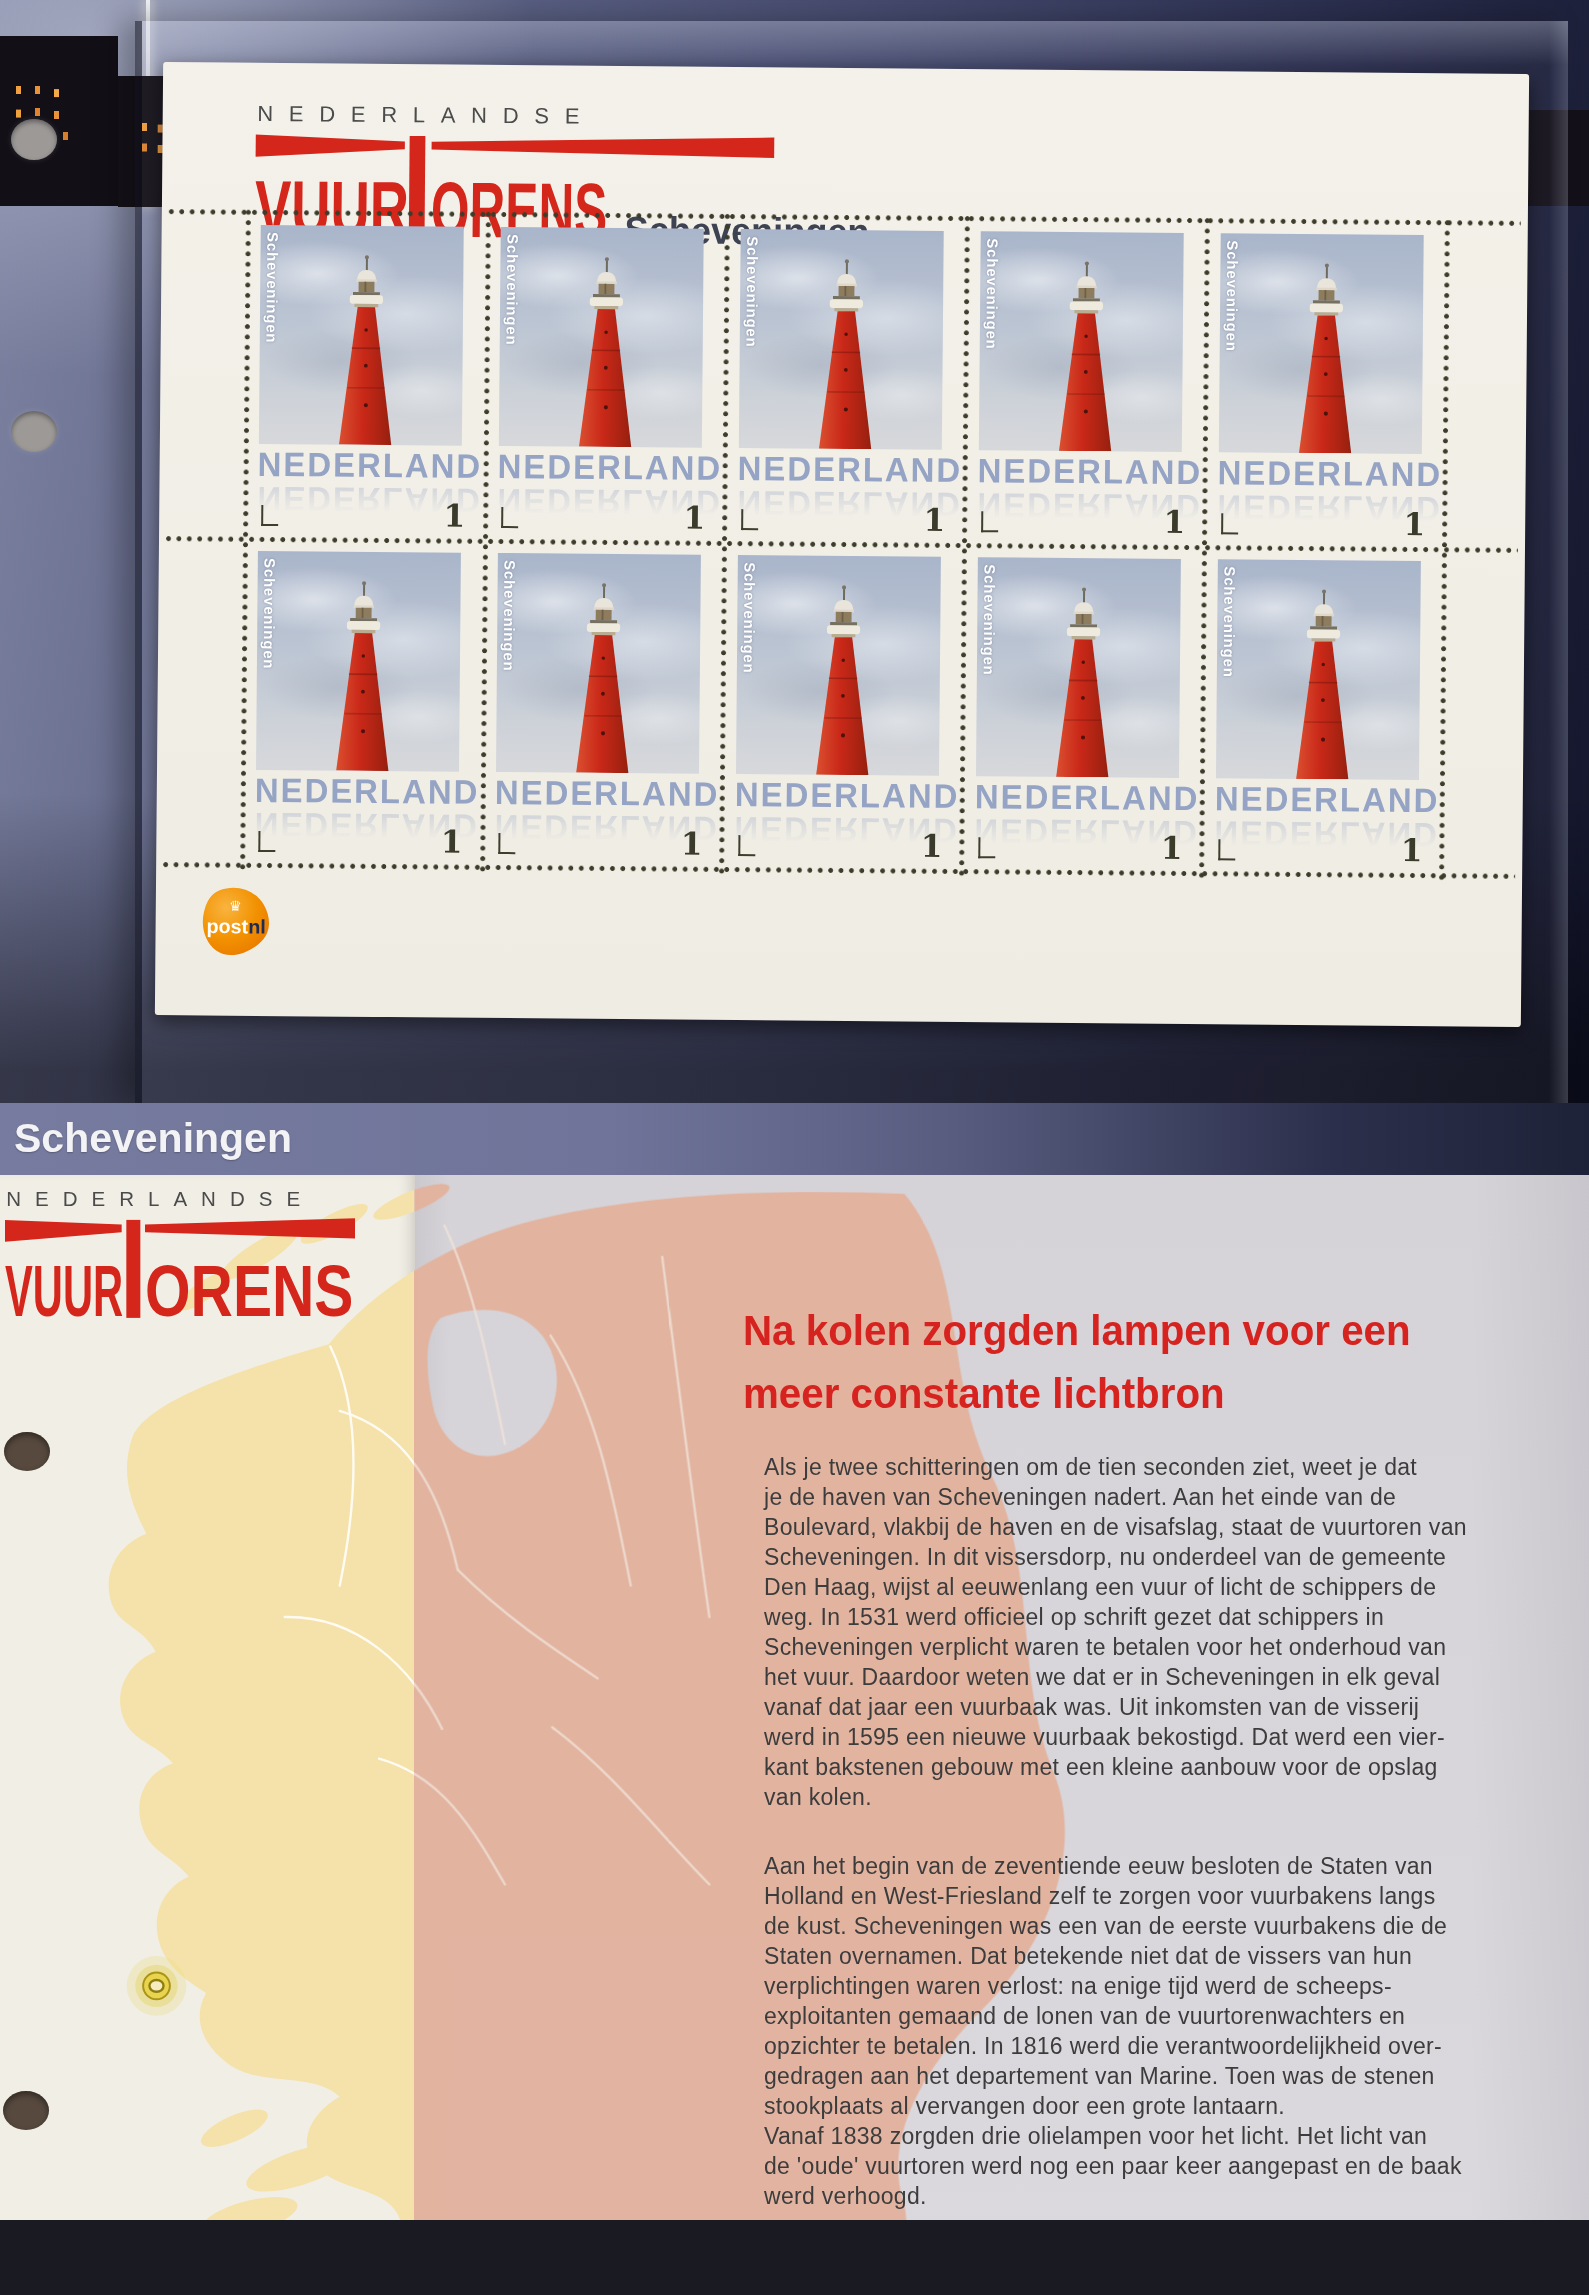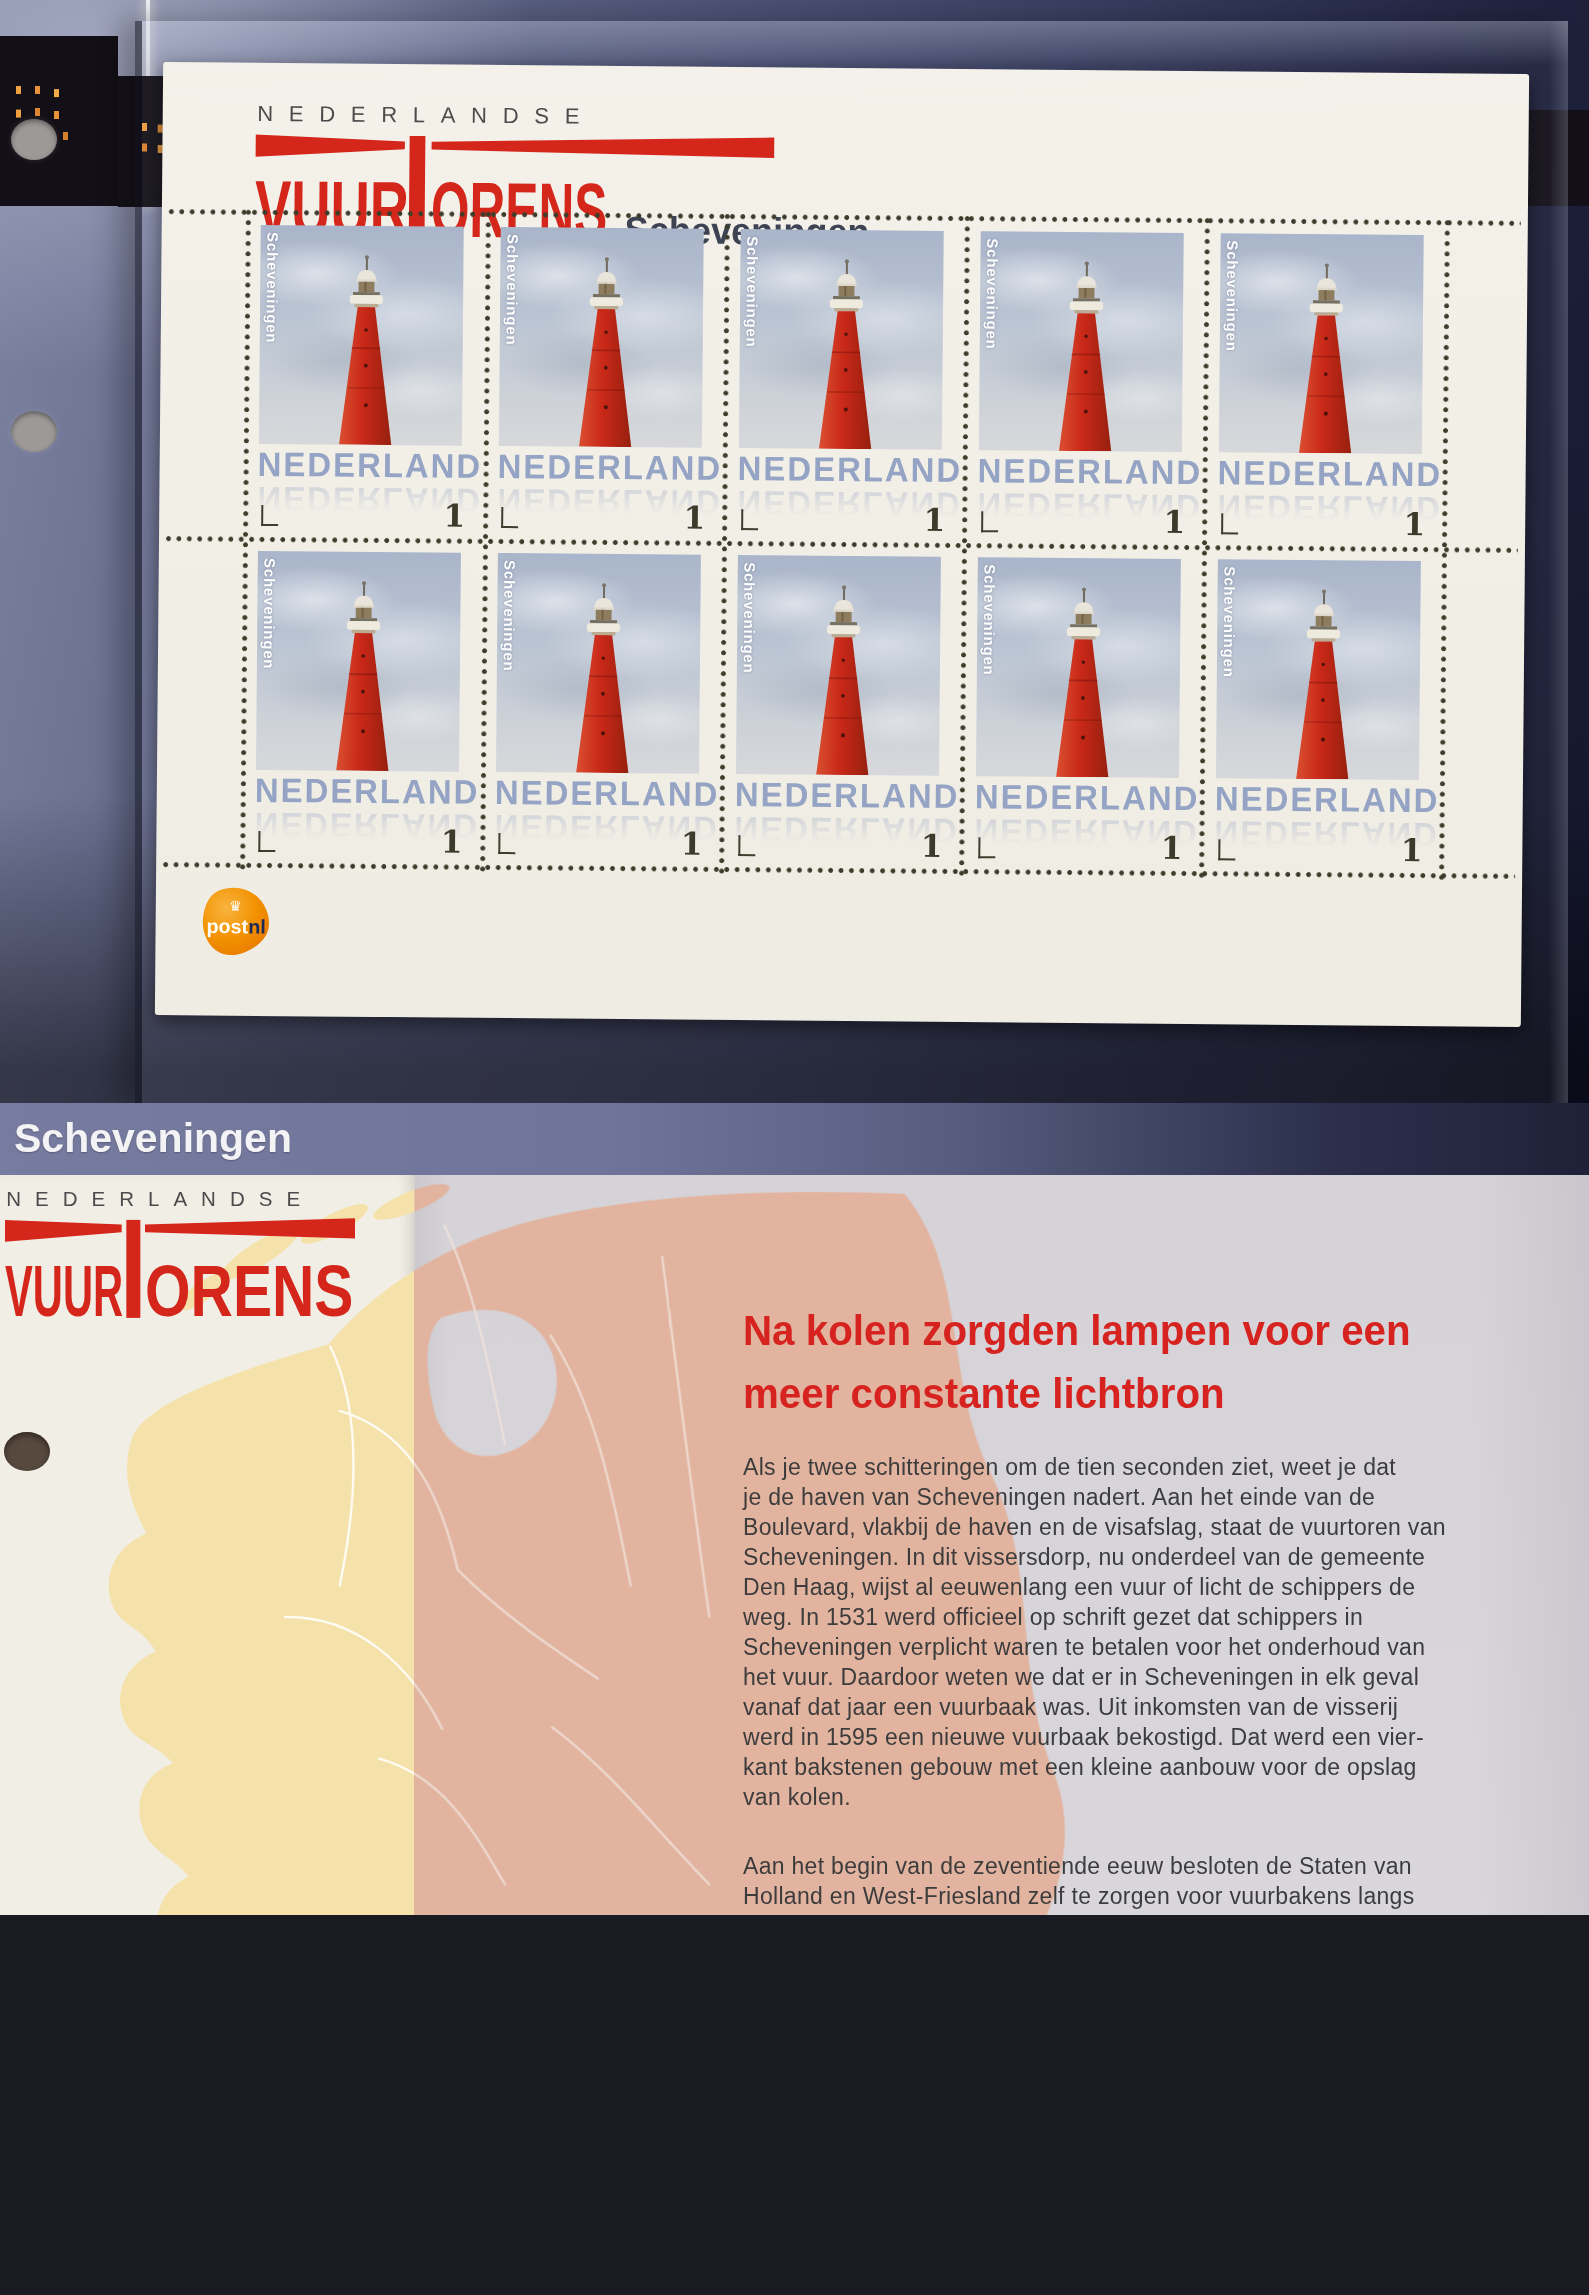--- a/index.html
+++ b/index.html
@@ -1,16 +1,16 @@
 <!DOCTYPE html>
 <html style="font-size:12.6px"><head>
 <meta charset="utf-8">
 <style>
   html,body{margin:0;padding:0;background:#1a1a22;}
-  #page{position:relative;width:1589px;height:1915px;overflow:hidden;
+  #page{position:relative;width:1589px;height:2220px;overflow:hidden;
         font-family:"Liberation Sans","DejaVu Sans",sans-serif;background:#ffffff;}
   #page *{box-sizing:border-box;}
   .abs{position:absolute;}
   .prelines{white-space:pre-line;}
 
   
   .photo-section{left:0;top:0;width:1589px;height:1103px;
     background-image:
       radial-gradient(708px 535px at 6% 4%, rgba(195,200,218,.55), transparent 62%),
       linear-gradient(to bottom, rgba(0,0,0,0) 72%, rgba(4,4,10,.55) 97%),
@@ -111,21 +111,21 @@
   .article{left:0;top:1175px;width:1589px;height:1120px;}
   .card-left{position:absolute;left:0;top:0;width:415px;height:1120px;background:#f1eee6;
     box-shadow:inset -11px 0 15.7px -9.4px rgba(0,0,0,.20);}
   .panel-right{position:absolute;left:415px;top:0;width:1174px;height:1120px;
     background-image:linear-gradient(90deg,rgba(0,0,0,.05),rgba(0,0,0,0) 3%),
       linear-gradient(90deg,rgba(255,255,255,0) 90%,rgba(40,40,62,.08) 100%),
       linear-gradient(180deg,#d6d3d8 0%,#d9d6db 55%,#dcd9de 100%);}
   svg.mapsvg{position:absolute;left:0;top:0;pointer-events:none;}
   .heading{position:absolute;left:743px;top:124px;width:724px;font-size:42px;line-height:63px;
     font-weight:bold;color:#d6231f;transform:scaleX(.96);transform-origin:left top;}
-  .bodytext{position:absolute;left:743px;width:724px;font-size:23px;line-height:30px;
+  .bodytext{position:absolute;left:764px;width:724px;font-size:23px;line-height:30px;
     color:#3c3c3c;letter-spacing:0.3px;}
   .para1{top:277px;}
   .para2{top:676px;}
   .edgebar{position:absolute;left:417px;bottom:0;width:1172px;height:8.7px;background:#1c1a22;opacity:.85;}
 </style>
 </head>
 <body>
 
 <div id="page">
 

